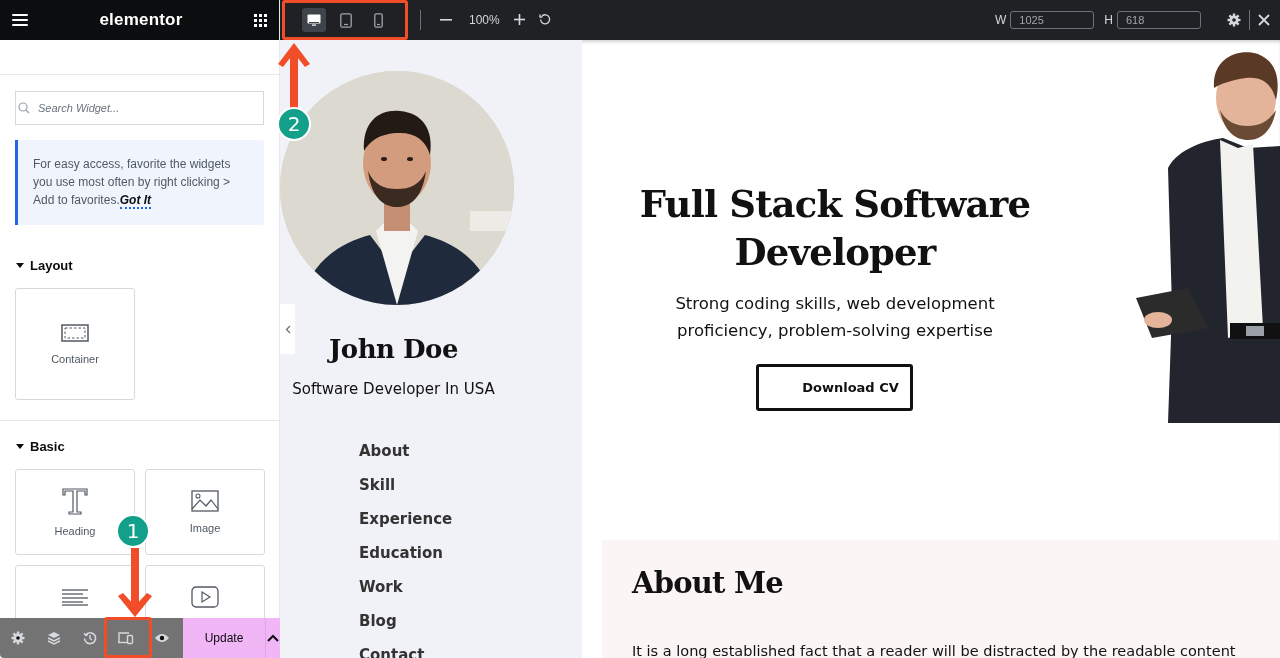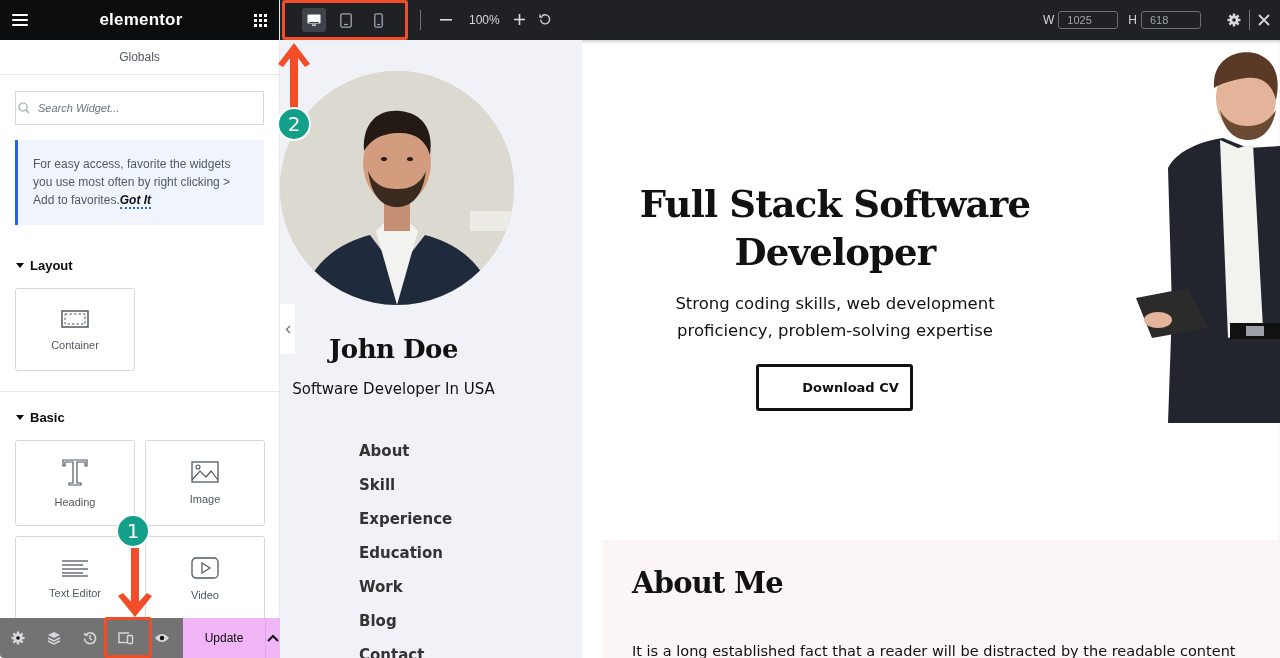--- a/index.html
+++ b/index.html
@@ -28,21 +28,21 @@
 .notice { margin: 15px 15px 0; background: #f0f5fd; border-left: 3px solid #2563eb; border-radius: 0 3px 3px 0; padding: 15px 15px 16px 15px; font-size: 12px; line-height: 18px; color: #515962; }
 .notice b { font-style: italic; color: #0c0d0e; border-bottom: 2px dotted #2563eb; cursor: pointer; }
 
 .section-title { display: flex; align-items: center; gap: 6px; font-weight: bold; font-size: 13px; color: #0c0d0e; padding: 0 16px; }
 .caret-down { width: 0; height: 0; border-left: 4px solid transparent; border-right: 4px solid transparent; border-top: 5px solid #0c0d0e; }
 .layout-title { margin-top: 33px; }
 .basic-title { margin-top: 0; padding-top: 18px; }
 .divider { height: 1px; background: #e6e8ea; margin-top: 20px; }
 
 .widgets { display: grid; grid-template-columns: 120px 120px; gap: 10px; padding: 0 15px; }
-.widget { height: 83px; border: 1px solid #d5d8dc; border-radius: 3px; display: flex; flex-direction: column; align-items: center; justify-content: center; gap: 10px; cursor: pointer; background: #fff; }
+.widget { height: 112px; border: 1px solid #d5d8dc; border-radius: 3px; display: flex; flex-direction: column; align-items: center; justify-content: center; gap: 10px; cursor: pointer; background: #fff; }
 .widget-label { font-size: 11px; color: #515962; }
 .layout-widgets { margin-top: 15px; }
 .basic-widgets { margin-top: 15px; }
 .basic-widgets .widget { height: 86px; }
 
 
 .footer { position: absolute; left: 0; bottom: 0; width: 280px; height: 40px; background: #737373; display: flex; align-items: center; border-bottom-left-radius: 4px; }
 .foot-btn { width: 36px; height: 40px; display: flex; align-items: center; justify-content: center; cursor: pointer; }
 .foot-btn:first-child { margin-left: 0; }
 .update-btn { margin-left: 3px; width: 83px; height: 40px; background: #f0b6f6; display: flex; align-items: center; justify-content: center; font-size: 12px; color: #0c0d0e; cursor: pointer; border-right: 1px solid #e3a2ea; }
@@ -52,21 +52,21 @@
 .topbar { position: absolute; left: 280px; top: 0; width: 1000px; height: 40px; background: #1f2124; display: flex; align-items: center; }
 .devices { display: flex; align-items: center; gap: 8px; margin-left: 22px; }
 .dev-btn { width: 24px; height: 24px; display: flex; align-items: center; justify-content: center; border-radius: 3px; cursor: pointer; }
 .dev-btn.active { background: #3f444b; }
 .tb-sep { width: 1px; height: 20px; background: #69727d; margin-left: 30px; }
 .zoom-minus { margin-left: 18px; cursor: pointer; width: 14px; height: 14px; display: flex; align-items: center; justify-content: center; }
 .zoom-val { margin-left: 16px; color: #d5d8dc; font-size: 12px; }
 .zoom-plus { margin-left: 14px; cursor: pointer; color: #d5d8dc; font-size: 16px; }
 .zoom-reset { margin-left: 14px; cursor: pointer; }
 .dims { margin-left: auto; display: flex; align-items: center; gap: 4px; color: #d5d8dc; font-size: 12px; }
-.dims input { width: 60px; height: 18px; background: transparent; border: 1px solid #69727d; border-radius: 3px; color: #9da5ae; font-size: 11px; padding: 0 8px; font-family: "Liberation Sans", sans-serif; margin-right: 6px; }
+.dims input { width: 84px; height: 18px; background: transparent; border: 1px solid #69727d; border-radius: 3px; color: #9da5ae; font-size: 11px; padding: 0 8px; font-family: "Liberation Sans", sans-serif; margin-right: 6px; }
 .tb-gear { margin-left: 20px; cursor: pointer; display: flex; }
 .tb-sep2 { width: 1px; height: 20px; background: #69727d; margin-left: 8px; }
 .tb-close { margin: 0 10px 0 8px; cursor: pointer; display: flex; }
 
 
 .canvas { position: absolute; left: 280px; top: 40px; width: 1000px; height: 618px; background: #fff; overflow: hidden; box-shadow: inset 0 3px 4px -2px rgba(0,0,0,0.25); }
 .sidebar-col { position: absolute; left: 0; top: 0; width: 302px; height: 618px; background: #f1f2f7; }
 .avatar { position: absolute; left: 0; top: 31px; width: 234px; height: 234px; border-radius: 50%; overflow: hidden; background: radial-gradient(circle at 35% 30%, #e8e6df 0%, #d7d4ca 50%, #c9c7bc 100%); }
 .name { position: absolute; left: 0; width: 227px; top: 294px; text-align: center; font-family: "DejaVu Serif", serif; font-weight: bold; font-size: 26px; color: #111; letter-spacing: -0.5px; }
 .role { position: absolute; left: 0; width: 227px; top: 340px; text-align: center; font-size: 15px; color: #111; font-family: "DejaVu Sans", sans-serif; }
@@ -110,21 +110,20 @@
           <span></span>
           <span></span>
           <span></span>
           <span></span>
           <span></span>
           <span></span>
       </div>
     </div>
 
     <div class="tabs">
-      <div class="tab">Globals</div>
     </div>
 
     <div class="search">
       <svg width="12" height="12" viewBox="0 0 12 12">
           <circle cx="5" cy="5" r="4" fill="none" stroke="#9da5ae" stroke-width="1.2"></circle>
           <line x1="8" y1="8" x2="11" y2="11" stroke="#9da5ae" stroke-width="1.2"></line>
         </svg>
       <input type="text" placeholder="Search Widget..." style="">
     </div>
 

